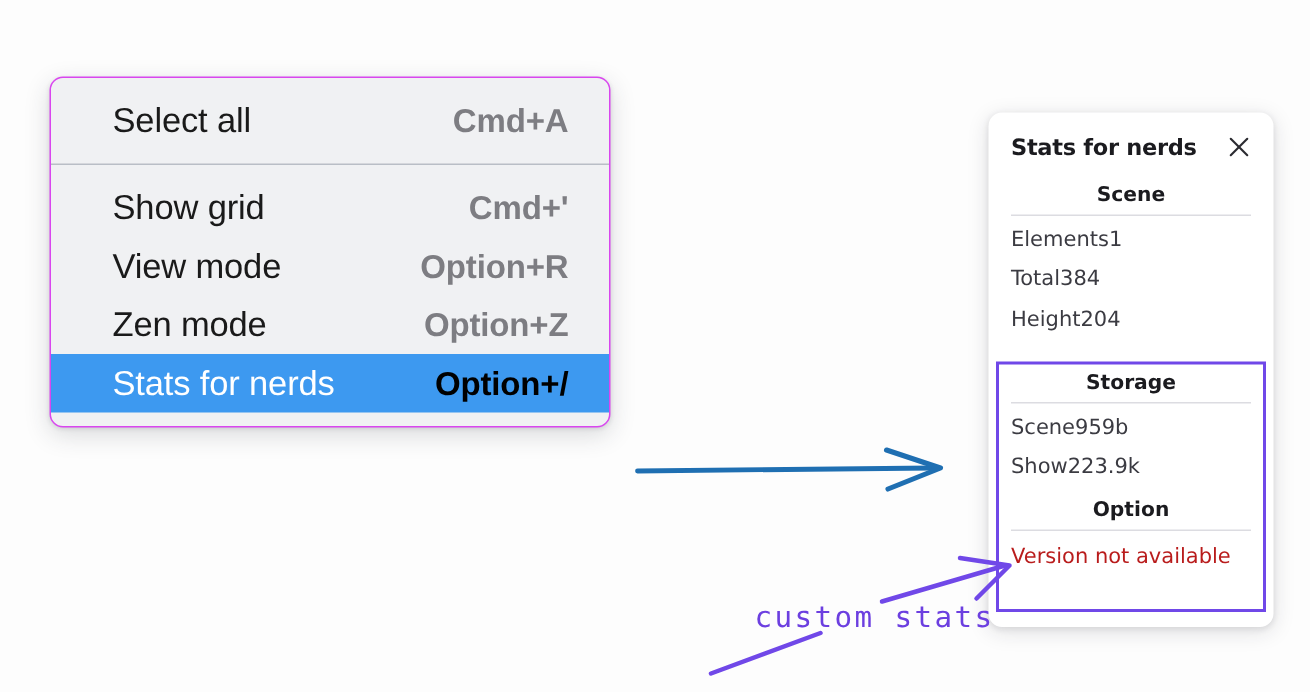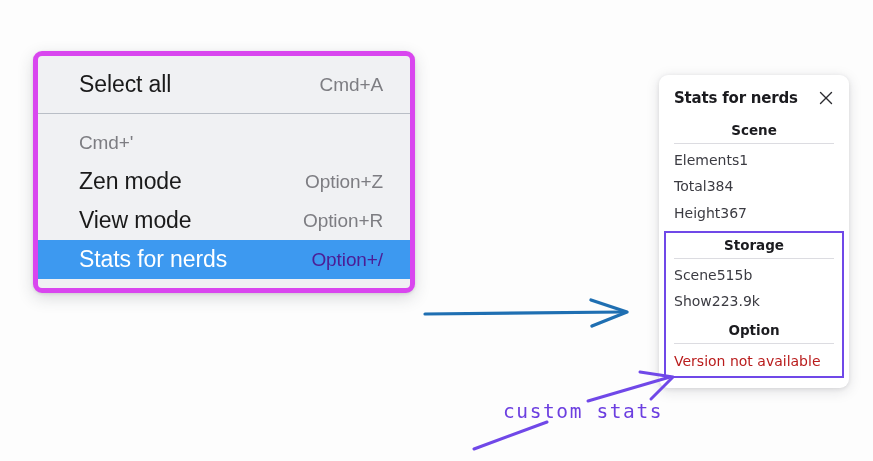--- a/index.html
+++ b/index.html
@@ -34,21 +34,21 @@
     z-index: 5;
   }
 
   
   .context-menu {
     position: absolute;
     left: 33px;
     top: 51px;
     width: 372px;
     background: #f0f1f3;
-    border: 5px solid #d946ef;
+    border: 1px solid #d946ef;
     border-radius: 9px;
     box-shadow: 0 5px 16px rgba(40,46,60,0.17), 0 1px 3px rgba(40,46,60,0.12);
     overflow: hidden;
     z-index: 2;
   }
   .menu-section {
     padding: 9px 0;
   }
   .menu-section + .menu-section {
     border-top: 1px solid #b9bec6;
@@ -62,33 +62,34 @@
     box-sizing: border-box;
     cursor: default;
   }
   .menu-item .label {
     font-size: 23px;
     color: #1a1a1a;
     letter-spacing: -0.1px;
     white-space: nowrap;
   }
   .menu-item .shortcut {
-    font-size: 19px;
+    font-size: 22px;
     color: #7d7d82;
     white-space: nowrap;
     letter-spacing: -0.1px;
+    font-weight: bold;
   }
   .menu-item.selected {
     background: #3d99f0;
   }
   .menu-item.selected .label {
     color: #ffffff;
   }
   .menu-item.selected .shortcut {
-    color: #4c1d95;
+    color: #000000;
   }
 
   
   .stats-panel {
     position: absolute;
     left: 659px;
     top: 75px;
     width: 190px;
     background: #ffffff;
     border-radius: 9px;
@@ -143,51 +144,52 @@
     font-size: 14px;
     color: #b91c1c;
     padding: 4px 0 2px 0;
     line-height: 1.45;
     white-space: nowrap;
   }
 
   
   .custom-box {
     border: 2px solid #7048e8;
-    margin: 5px -10px 0 -10px;
-    padding: 2px 8px 2px 8px;
+    margin: 15px -10px 0 -10px;
+    padding: 2px 8px 22px 8px;
     position: relative;
   }
   .custom-box .divider { background: #dcdce1; }
 </style>
 </head>
 <body>
 
 <div id="stage">
 
   <div class="context-menu">
 
     <div class="menu-section">
       <div class="menu-item">
         <span class="label">Select all</span>
         <span class="shortcut">Cmd+A</span>
       </div>
     </div>
 
     <div class="menu-section">
       <div class="menu-item">
+        <span class="label">Show grid</span>
         <span class="shortcut">Cmd+'</span>
+      </div>
+      <div class="menu-item">
+        <span class="label">View mode</span>
+        <span class="shortcut">Option+R</span>
       </div>
       <div class="menu-item">
         <span class="label">Zen mode</span>
         <span class="shortcut">Option+Z</span>
-      </div>
-      <div class="menu-item">
-        <span class="label">View mode</span>
-        <span class="shortcut">Option+R</span>
       </div>
       <div class="menu-item selected">
         <span class="label">Stats for nerds</span>
         <span class="shortcut">Option+/</span>
       </div>
     </div>
 
   </div>
 
   <div class="stats-panel">
@@ -208,31 +210,31 @@
     <div class="stat-row">
       <span class="k">Elements</span>
       <span class="v">1</span>
     </div>
     <div class="stat-row">
       <span class="k">Total</span>
       <span class="v">384</span>
     </div>
     <div class="stat-row">
       <span class="k">Height</span>
-      <span class="v">367</span>
+      <span class="v">204</span>
     </div>
 
     <div class="custom-box">
 
       <div class="section-head">Storage</div>
       <div class="divider"></div>
 
       <div class="stat-row">
         <span class="k">Scene</span>
-        <span class="v">515b</span>
+        <span class="v">959b</span>
       </div>
       <div class="stat-row">
         <span class="k">Show</span>
         <span class="v">223.9k</span>
       </div>
 
       <div class="section-head" style="padding-top:8px;">Option</div>
       <div class="divider"></div>
 
       <div class="full-row">Version not available</div>

